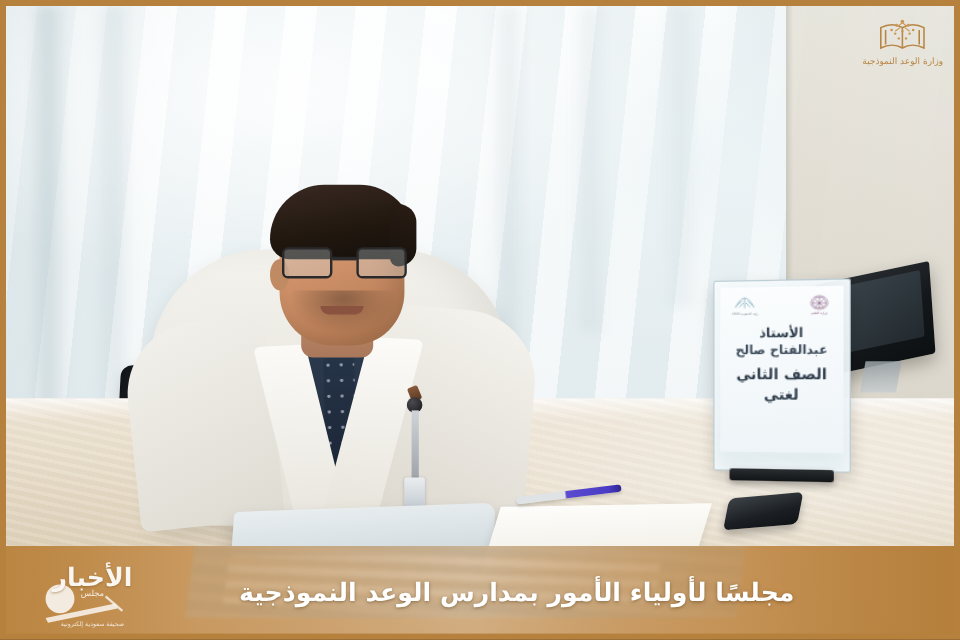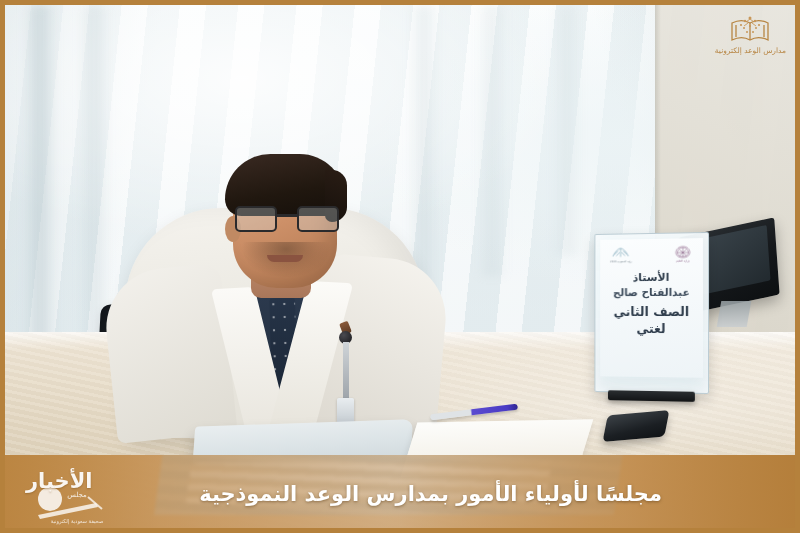--- a/index.html
+++ b/index.html
@@ -271,21 +271,21 @@
     position:absolute;right:138px;top:50%;transform:translateY(-50%);
     color:#ffffff;font-size:21px;font-weight:700;
     letter-spacing:.2px;white-space:nowrap;
     text-shadow:0 1px 3px rgba(90,58,20,.55);
   }
   
   .watermark{
     position:absolute;left:26px;bottom:8px;z-index:36;
     width:102px;height:62px;opacity:.92;
   }
-  .wm-name{position:absolute;left:0;top:6px;width:100%;text-align:left;
+  .wm-name{position:absolute;left:0;top:6px;width:100%;text-align:center;
     font-size:21px;font-weight:700;color:#fff;letter-spacing:0;
     text-shadow:0 1px 2px rgba(120,80,30,.5);}
   .wm-sub{position:absolute;left:0;top:28px;width:100%;text-align:center;
     font-size:7px;color:#fff;opacity:.92;}
   .wm-tag{position:absolute;left:0;bottom:1px;width:100%;text-align:center;
     font-size:5.2px;color:#fff;opacity:.85;letter-spacing:.2px;}
 </style>
 </head>
 <body>
 
@@ -394,21 +394,21 @@
         <circle cx="16" cy="16" r="1"></circle>
           <circle cx="28" cy="16" r="1"></circle>
         <circle cx="19" cy="20" r="1"></circle>
           <circle cx="25" cy="20" r="1"></circle>
         <circle cx="22" cy="14" r="1"></circle>
       </g>
       <g stroke="#c79352" stroke-width="0.9" fill="none">
         <path d="M22 7 L18 10 M22 7 L26 10 M20 11 L16 14 M24 11 L28 14"></path>
       </g>
     </svg>
-    <div class="brand-name">مدارس الوعد إلكترونية</div>
+    <div class="brand-name">وزارة الوعد النموذجية</div>
   </div>
 
   <div class="caption">
     <div class="caption-img"></div>
     <div class="caption-veil"></div>
     <div class="caption-text">مجلسًا لأولياء الأمور بمدارس الوعد النموذجية</div>
   </div>
 
   <div class="watermark">
     <svg viewBox="0 0 102 62" width="102" height="62" aria-hidden="true" style="position:absolute;inset:0;">

